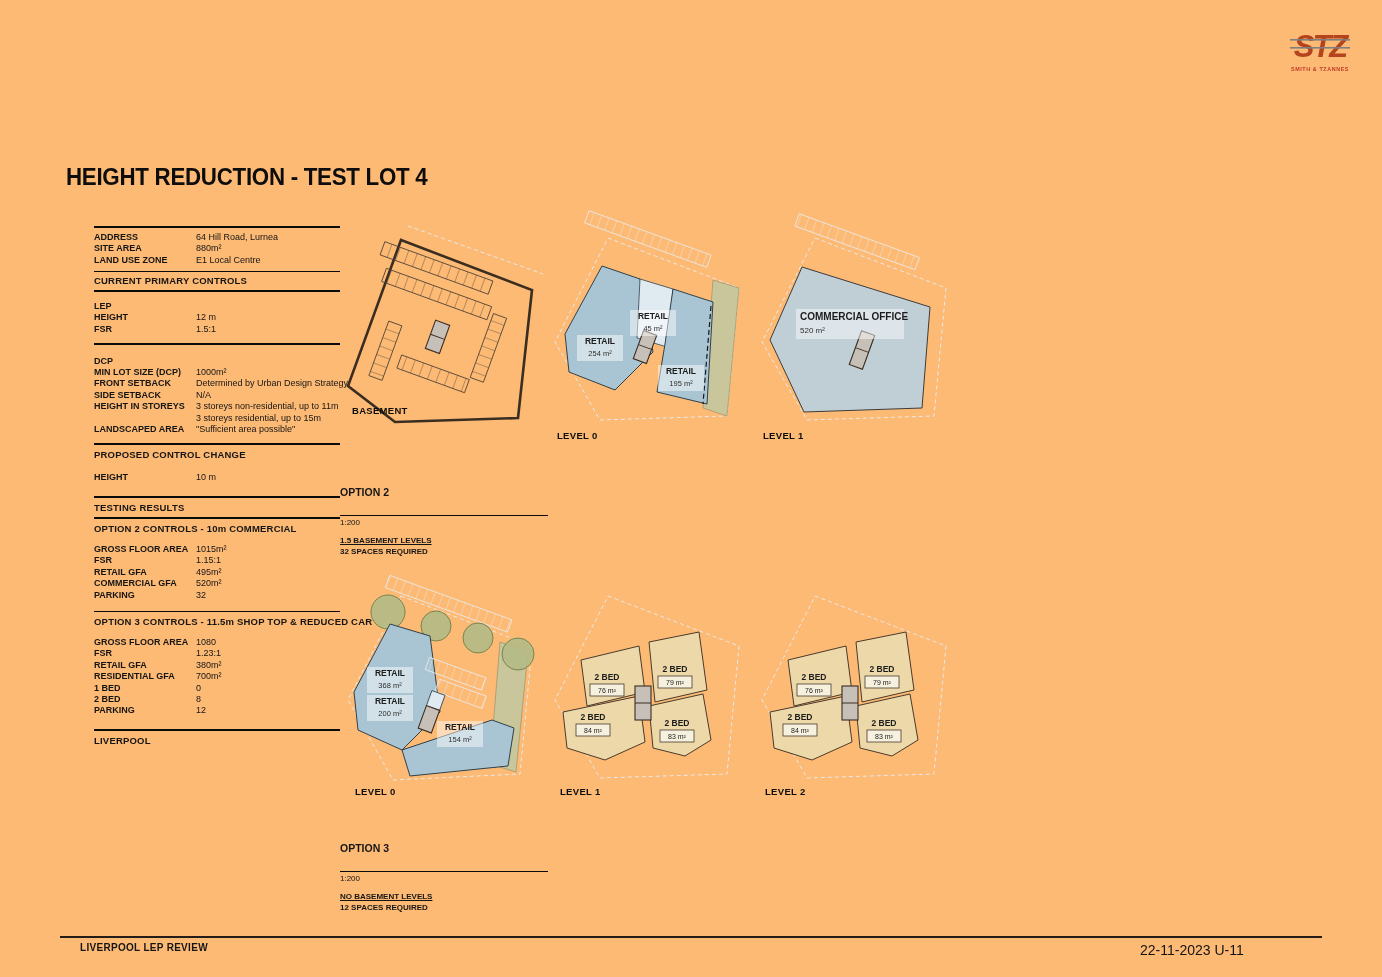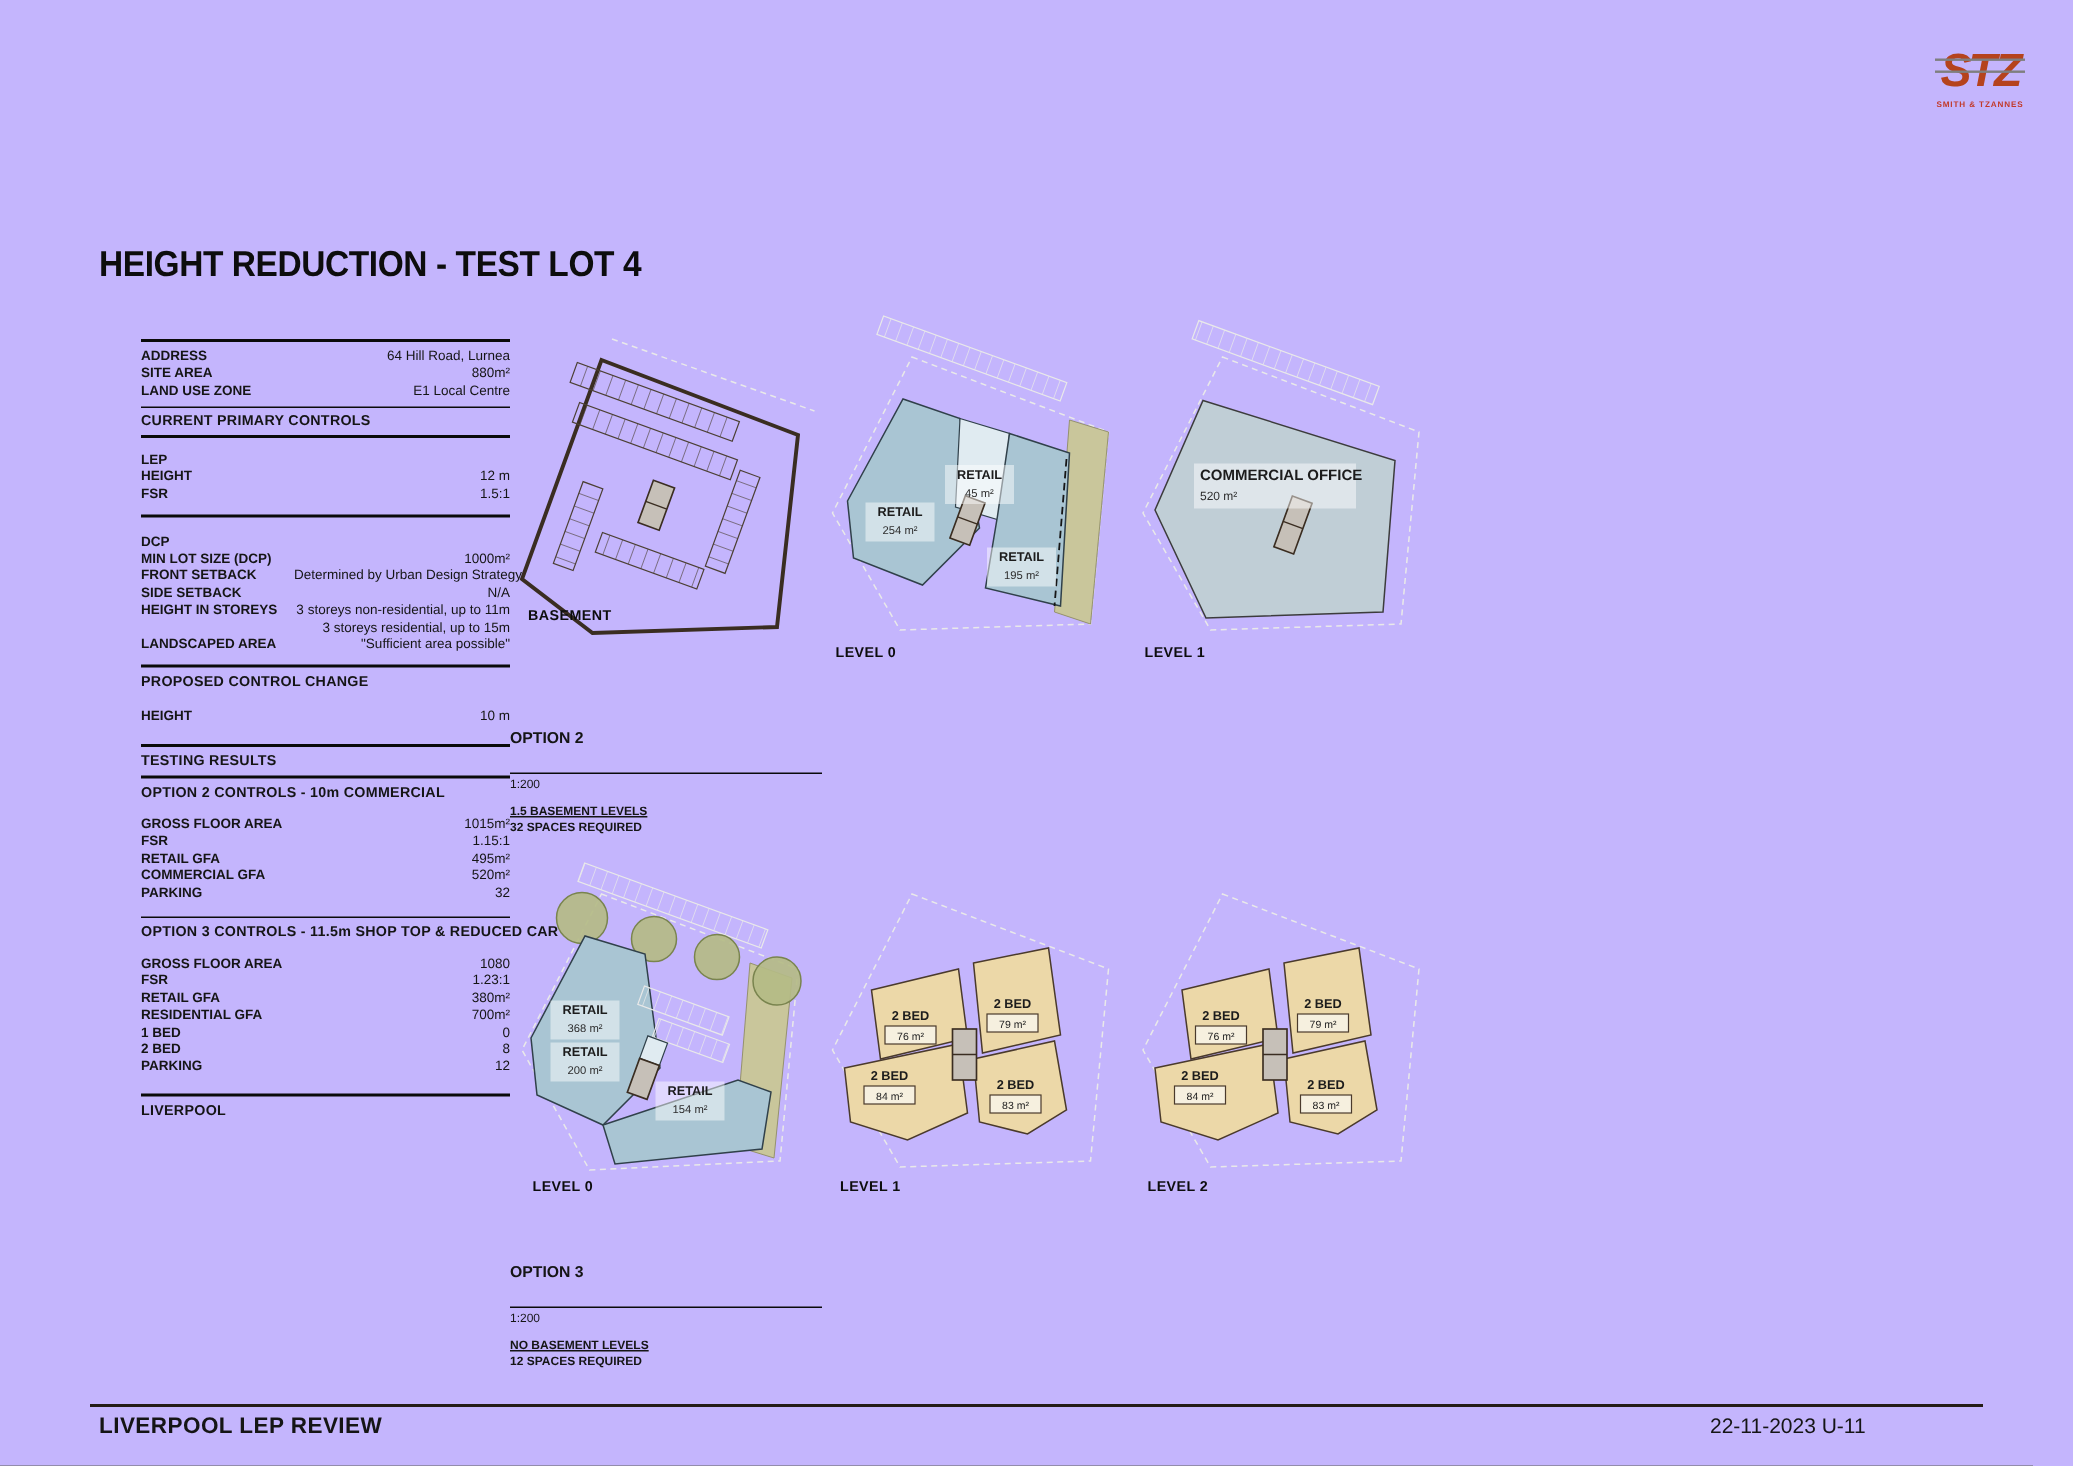--- a/index.html
+++ b/index.html
@@ -1,42 +1,42 @@
 <!DOCTYPE html>
 <html><head>
 <meta charset="utf-8">
 <style>
   html,body{margin:0;padding:0;background:#6e6e6e;}
-  .sheet{position:relative;width:1382px;height:977px;background:#c4b5fd;overflow:hidden;
+  .sheet{position:relative;width:1382px;height:977px;background:#fdba74;overflow:hidden;
          font-family:"Liberation Sans",sans-serif;color:#151515;}
   
   .title{position:absolute;left:66px;top:163px;font-size:24px;font-weight:800;color:#0d0d0d;
          letter-spacing:-0.3px;transform:scaleX(.93);transform-origin:left;white-space:nowrap;}
   
   .panel{position:absolute;left:66px;top:226px;width:246px;margin-left:28px;}
   .rule{border-top:2px solid #0a0a0a;height:0;}
   .rule.thin{border-top-width:1px;}
   .trow{display:flex;font-size:9px;line-height:11.4px;}
   .trow .lbl{width:102px;flex:none;font-weight:700;white-space:nowrap;}
-  .trow .val{flex:1;white-space:nowrap;text-align:right;}
+  .trow .val{flex:1;white-space:nowrap;}
   .hdr{font-size:9.5px;font-weight:800;letter-spacing:.2px;white-space:nowrap;}
   .hdrblk{border-top:1px solid #0a0a0a;border-bottom:2px solid #0a0a0a;padding:3px 0 4px;margin-top:5px;}
   .subhdr{font-size:9px;font-weight:700;line-height:12px;}
   .gap4{height:4px;}.gap8{height:8px;}.gap10{height:10px;}.gap12{height:12px;}
   .comments p{font-size:10px;line-height:13.5px;margin:0 0 14px;width:222px;color:#111;}
   
   .caption{position:absolute;width:208px;}
   .cap-title{font-size:10.5px;font-weight:800;border-bottom:1.5px solid #0a0a0a;padding-bottom:17px;}
   .cap-scale{font-size:8px;margin-top:2px;}
   .cap-note{font-size:8px;font-weight:700;line-height:10.5px;}
   .cap-note.first{margin-top:9px;text-decoration:underline;}
   .plan-label{position:absolute;font-size:9.5px;font-weight:800;color:#0d0d0d;letter-spacing:.3px;}
   
   .footer-rule{position:absolute;left:60px;top:936px;width:1262px;border-top:2px solid #241c16;}
-  .footer-left{position:absolute;left:66px;top:942px;font-size:15px;font-weight:700;letter-spacing:.3px;}
+  .footer-left{position:absolute;left:80px;top:942px;font-size:10px;font-weight:700;letter-spacing:.3px;}
   .footer-right{position:absolute;left:1140px;top:942px;font-size:14px;}
   
   .svgplan{position:absolute;overflow:visible;}
   svg text{font-family:"Liberation Sans",sans-serif;}
   .uname{font-size:8.5px;font-weight:700;fill:#1c1c1c;text-anchor:middle;}
   .uname10{font-size:10px;font-weight:700;fill:#1c1c1c;}
   .uarea{font-size:7.5px;fill:#2e2e2e;text-anchor:middle;}
   .uarea10{font-size:8px;fill:#2e2e2e;}
   .lblbg{fill:rgba(255,255,255,.48);}
   .abox{fill:#f6f0df;stroke:#4a3a2c;stroke-width:.8;}

